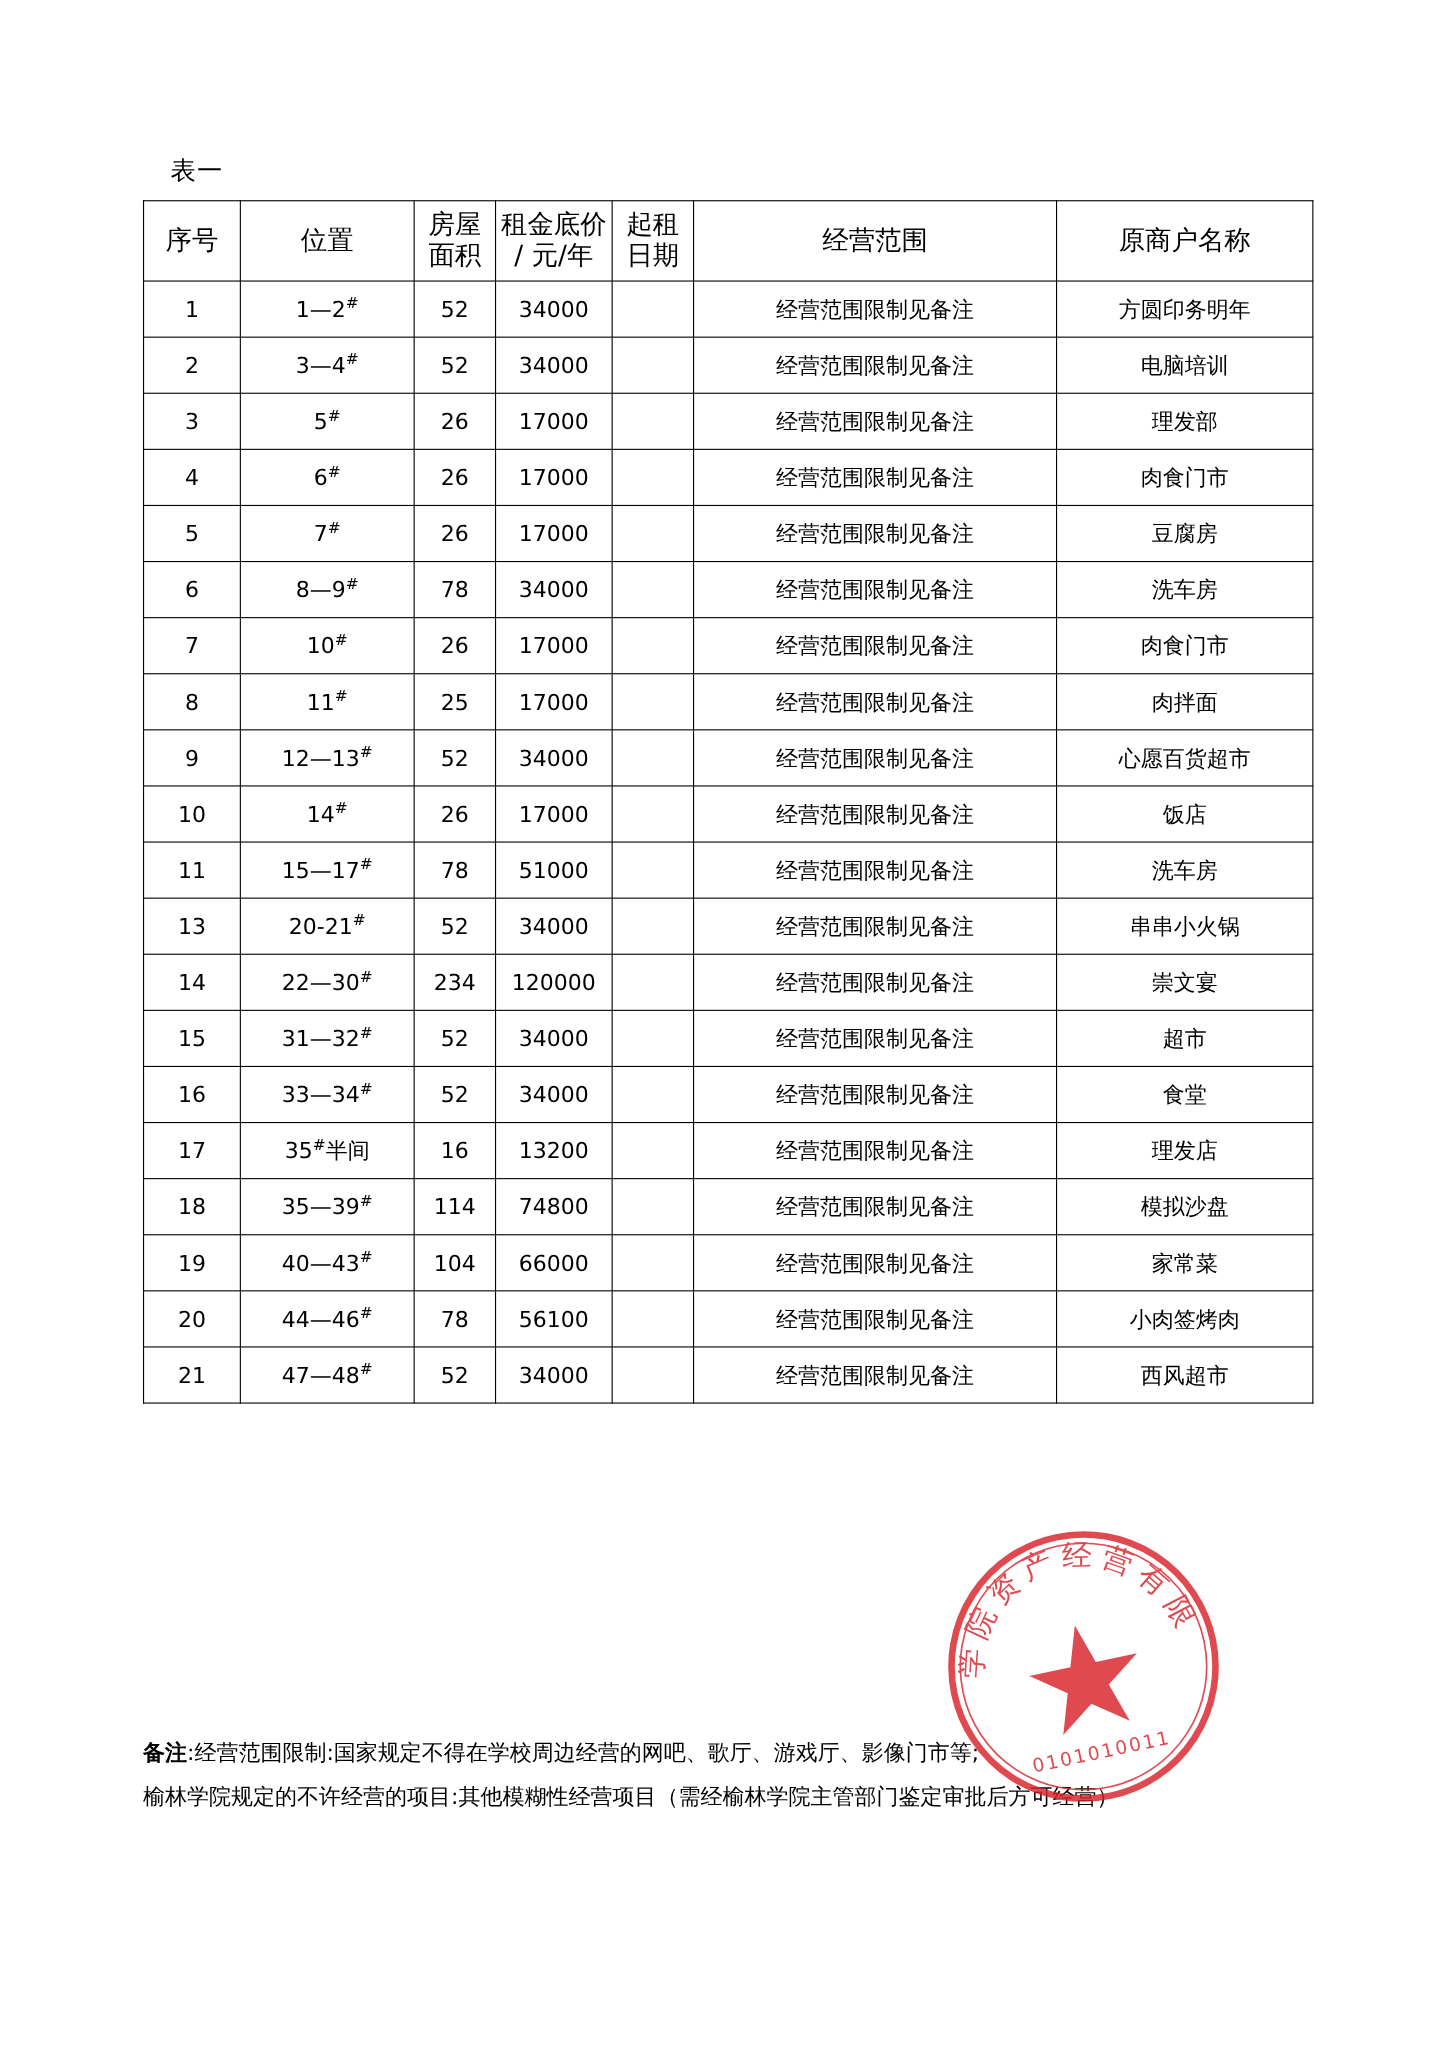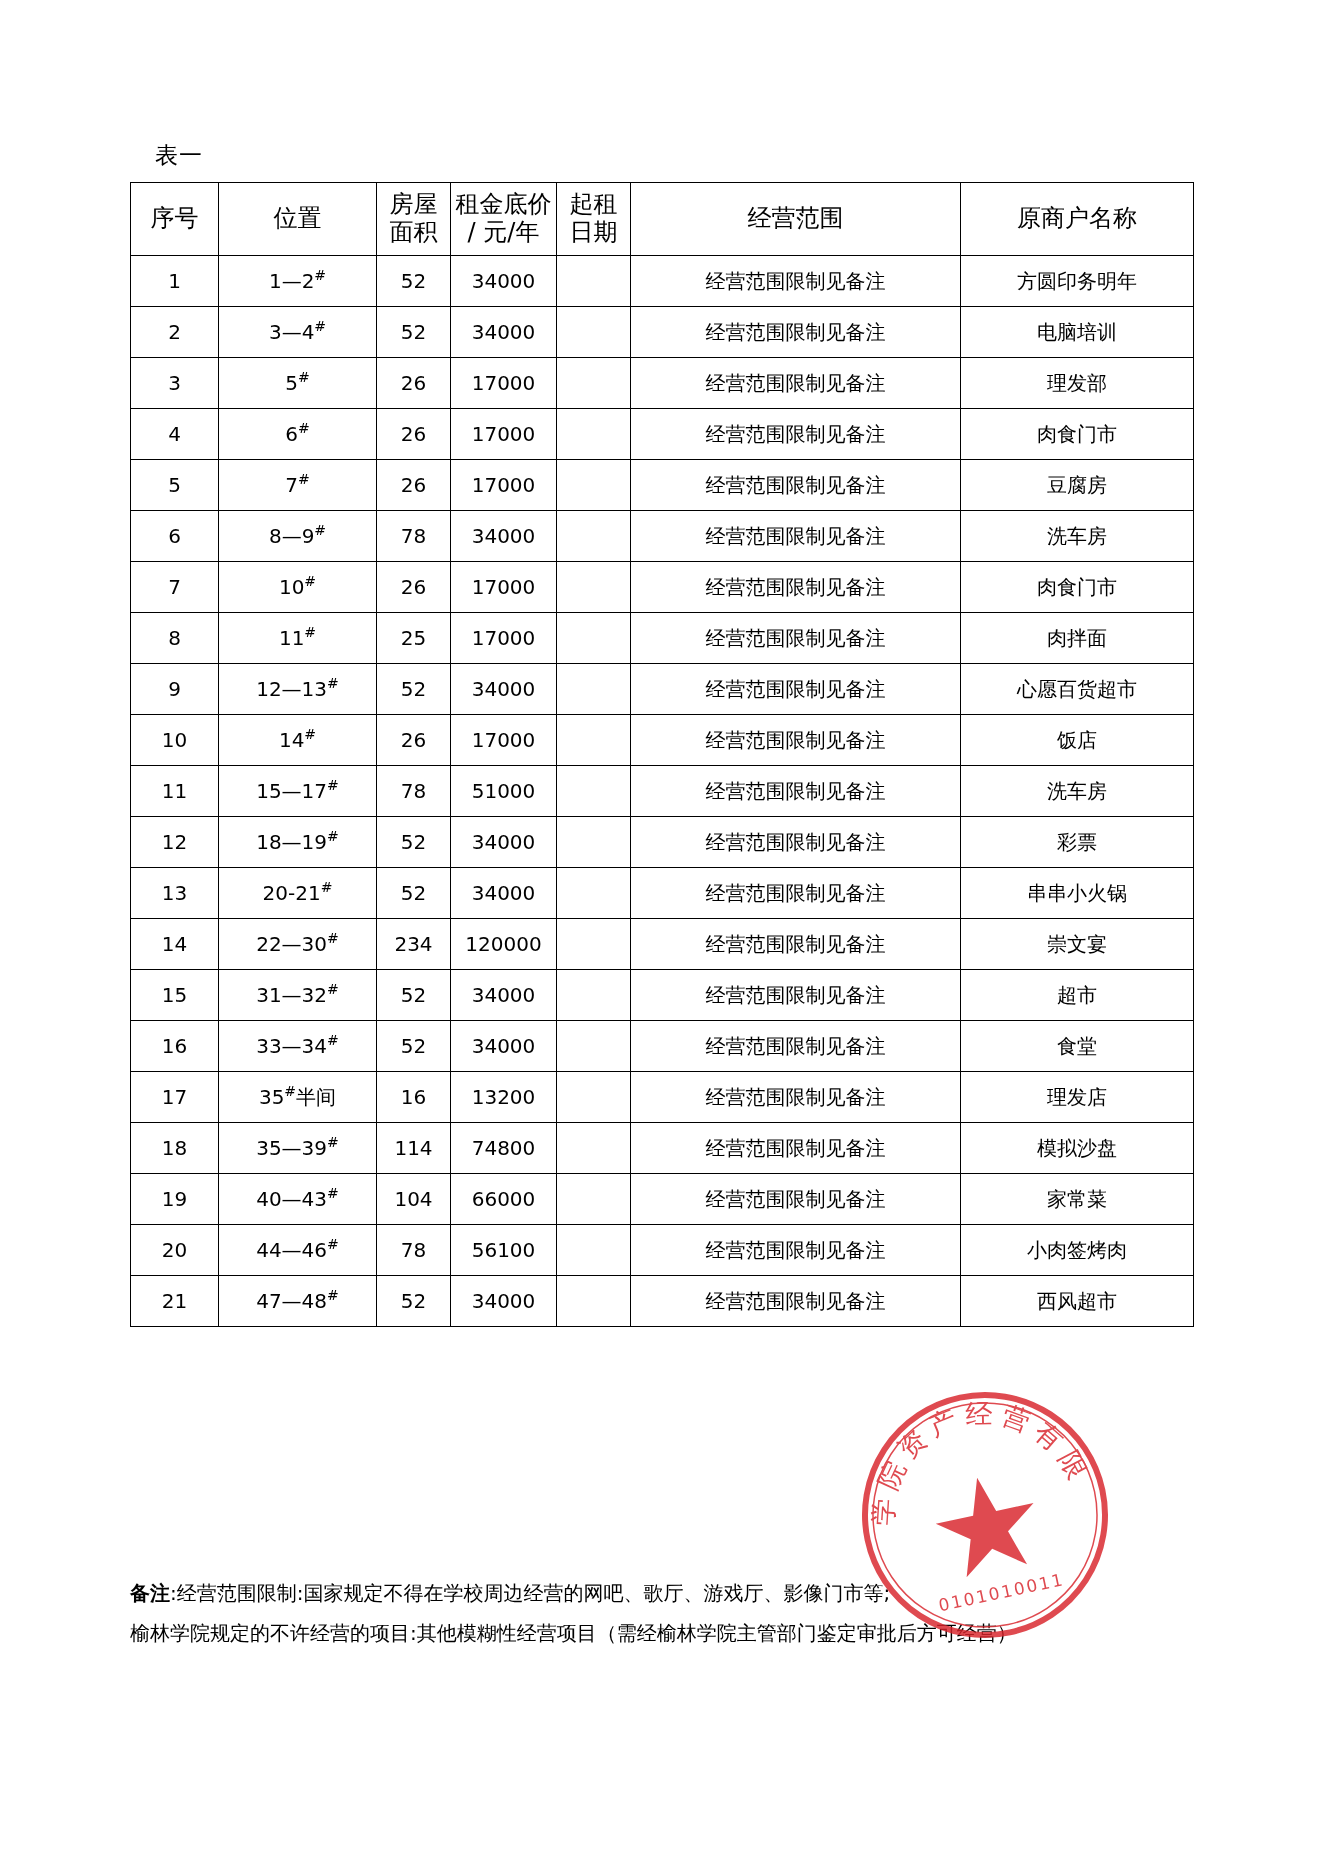--- a/index.html
+++ b/index.html
@@ -228,29 +228,20 @@
         <tr>
           <td>11</td>
           <td>15—17<span class="sup">#</span></td>
           <td>78</td>
           <td>51000</td>
           <td></td>
           <td>经营范围限制见备注</td>
           <td>洗车房</td>
         </tr>
         <tr>
-          <td>12</td>
-          <td>18—19<span class="sup">#</span></td>
-          <td>52</td>
-          <td>34000</td>
-          <td></td>
-          <td>经营范围限制见备注</td>
-          <td>彩票</td>
-        </tr>
-        <tr>
           <td>13</td>
           <td>20-21<span class="sup">#</span></td>
           <td>52</td>
           <td>34000</td>
           <td></td>
           <td>经营范围限制见备注</td>
           <td>串串小火锅</td>
         </tr>
         <tr>
           <td>14</td>

